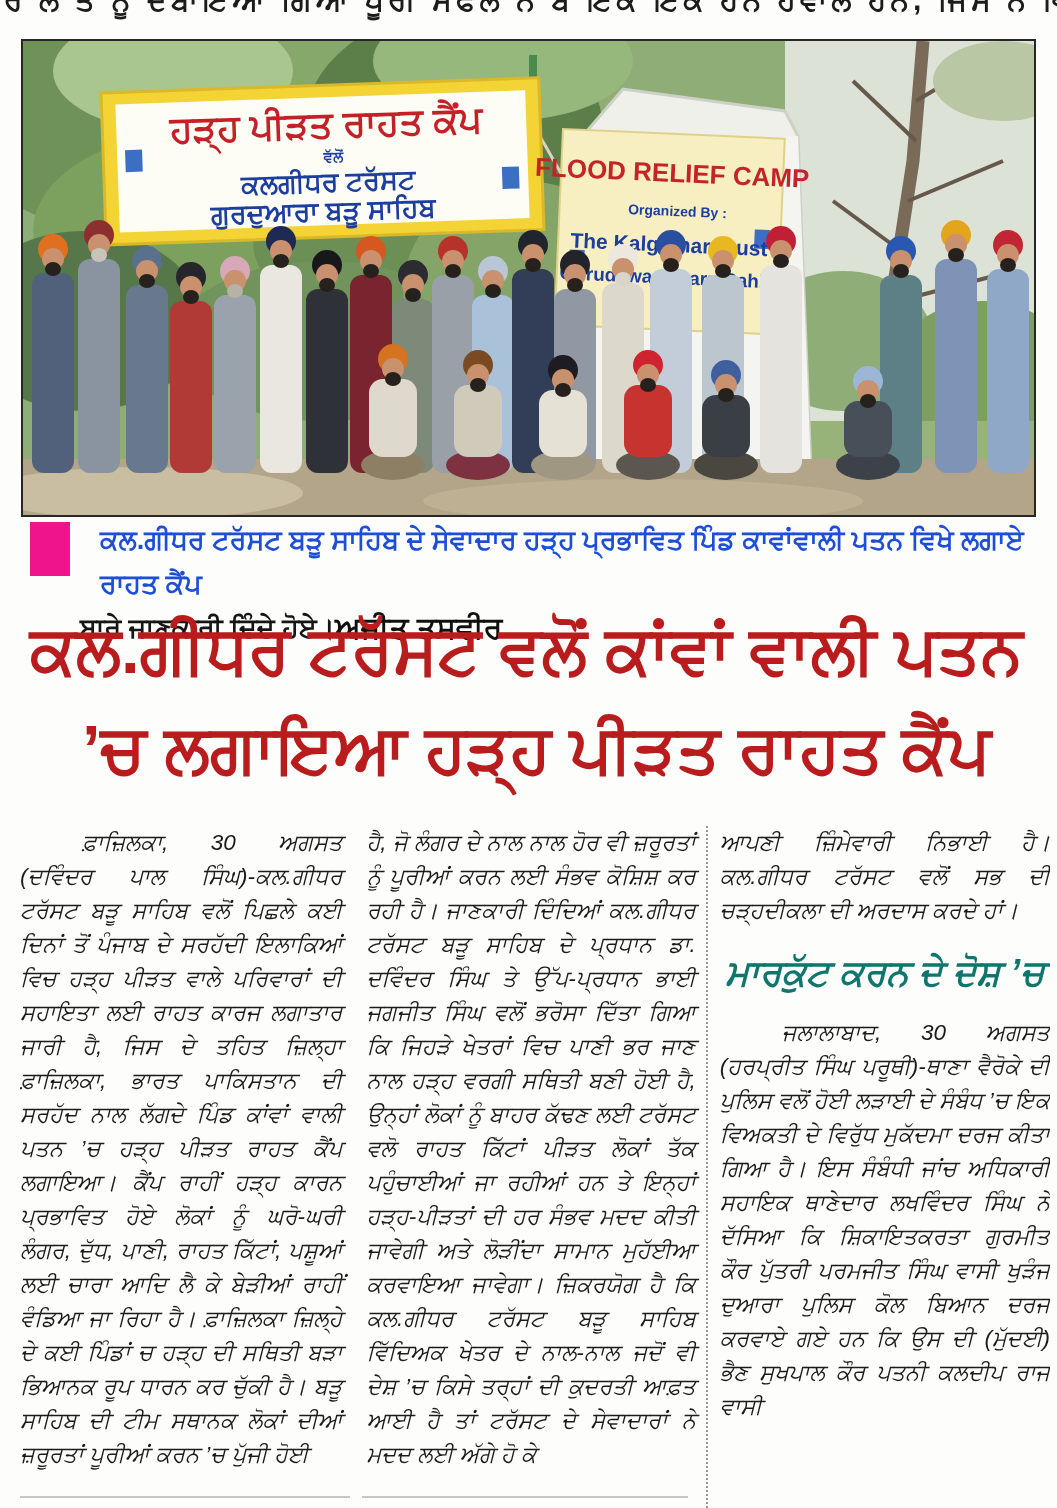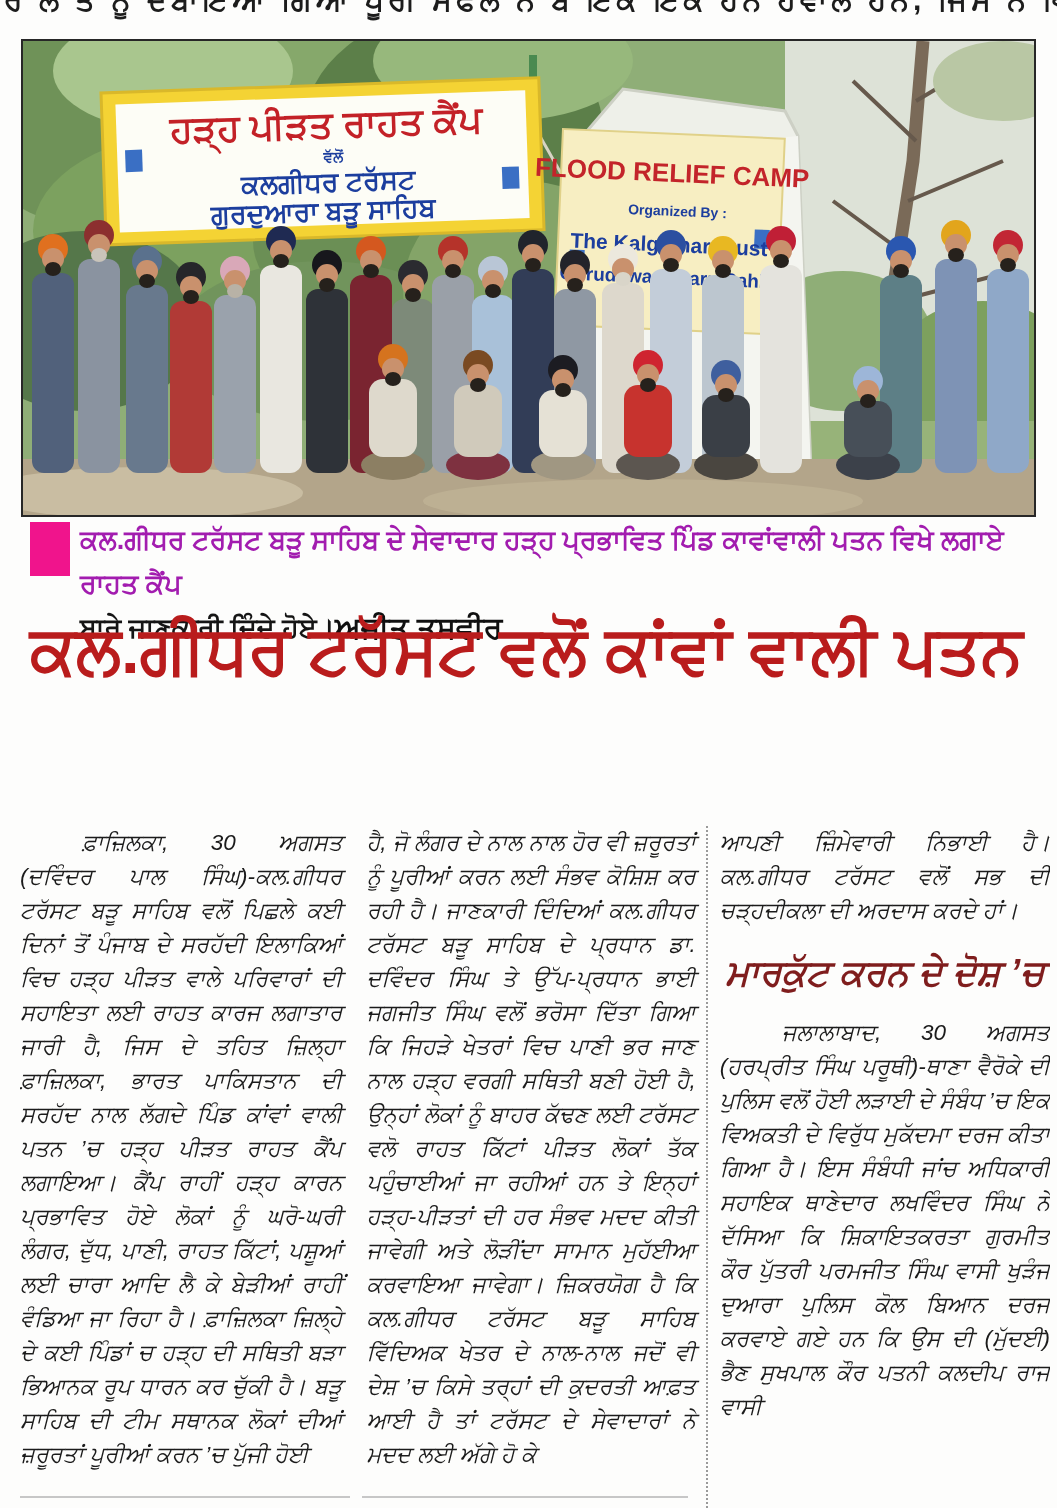--- a/index.html
+++ b/index.html
@@ -21,21 +21,21 @@
     position:absolute;left:21px;top:39px;width:1015px;height:478px;
     border:2px solid #272727;box-sizing:border-box;background:#9db98a;overflow:hidden;
   }
   .photo-frame svg{display:block;}
   
   .caption{position:absolute;left:28px;top:518px;width:1004px;}
   .caption-marker{
     position:absolute;left:2px;top:4px;width:40px;height:54px;
   }
   .caption-text{
-    margin:0 0 0 52px;font-size:27px;font-weight:bold;line-height:44px;color:#a21caf;
+    margin:0 0 0 72px;font-size:27px;font-weight:bold;line-height:44px;color:#1d4ed8;
   }
   .caption-row2{display:flex;justify-content:flex-start;margin-left:52px;}
   .caption-row2 .cap2{font-size:27px;font-weight:bold;line-height:44px;}
   .caption-credit{font-size:30px;font-weight:bold;line-height:44px;color:#101010;}
   
   .headline{position:absolute;left:30px;top:600px;width:1000px;}
   .headline .h1line{
     font-size:67px;font-weight:800;line-height:99px;color:#b91c1c;
     letter-spacing:0px;white-space:nowrap;
   }
@@ -46,21 +46,21 @@
     display:flex;overflow:hidden;font-style:italic;
   }
   .col{font-size:22.5px;line-height:34px;text-align:justify;color:#1b1b1b;}
   .col p{margin:0;}
   .col1{width:327px;}
   .col2{width:334px;margin-left:24px;}
   .col3{width:335px;margin-left:10px;border-left:2px dotted #9a9a9a;padding-left:12px;}
   .indent{text-indent:62px;}
   .subhead{
     font-size:36px;font-weight:800;line-height:62px;text-align:center;
-    color:#7f1d1d;margin:14px 0 12px 0;
+    color:#0f766e;margin:14px 0 12px 0;
   }
   .hairline{position:absolute;height:2px;background:#c7c7c7;top:1496px;}
   .hairline.hl1{left:20px;width:330px;}
   .hairline.hl2{left:362px;width:326px;}
 </style>
 </head>
 <body>
 
 <div class="page">
 
@@ -293,20 +293,21 @@
     <div class="caption-marker" style="background: rgb(240, 20, 140);"></div>
     <p class="caption-text">ਕਲ.ਗੀਧਰ ਟਰੱਸਟ ਬੜੂ ਸਾਹਿਬ ਦੇ ਸੇਵਾਦਾਰ ਹੜ੍ਹ ਪ੍ਰਭਾਵਿਤ ਪਿੰਡ ਕਾਵਾਂਵਾਲੀ ਪਤਨ ਵਿਖੇ ਲਗਾਏ ਰਾਹਤ ਕੈਂਪ</p>
     <div class="caption-row2">
       <span class="cap2">ਬਾਰੇ ਜਾਣਕਾਰੀ ਦਿੰਦੇ ਹੋਏ।</span>
       <span class="caption-credit">ਅਜੀਤ ਤਸਵੀਰ</span>
     </div>
   </div>
 
   <div class="headline">
     <div class="h1line">ਕਲ.ਗੀਧਰ ਟਰੱਸਟ ਵਲੋਂ ਕਾਂਵਾਂ ਵਾਲੀ ਪਤਨ</div>
+    <div class="h1line second">’ਚ ਲਗਾਇਆ ਹੜ੍ਹ ਪੀੜਤ ਰਾਹਤ ਕੈਂਪ</div>
   </div>
 
   <div class="columns">
     <div class="col col1">
       <p class="indent">ਫ਼ਾਜ਼ਿਲਕਾ, 30 ਅਗਸਤ (ਦਵਿੰਦਰ ਪਾਲ ਸਿੰਘ)-ਕਲ.ਗੀਧਰ ਟਰੱਸਟ ਬੜੂ ਸਾਹਿਬ ਵਲੋਂ ਪਿਛਲੇ ਕਈ ਦਿਨਾਂ ਤੋਂ ਪੰਜਾਬ ਦੇ ਸਰਹੱਦੀ ਇਲਾਕਿਆਂ ਵਿਚ ਹੜ੍ਹ ਪੀੜਤ ਵਾਲੇ ਪਰਿਵਾਰਾਂ ਦੀ ਸਹਾਇਤਾ ਲਈ ਰਾਹਤ ਕਾਰਜ ਲਗਾਤਾਰ ਜਾਰੀ ਹੈ, ਜਿਸ ਦੇ ਤਹਿਤ ਜ਼ਿਲ੍ਹਾ ਫ਼ਾਜ਼ਿਲਕਾ, ਭਾਰਤ ਪਾਕਿਸਤਾਨ ਦੀ ਸਰਹੱਦ ਨਾਲ ਲੱਗਦੇ ਪਿੰਡ ਕਾਂਵਾਂ ਵਾਲੀ ਪਤਨ ’ਚ ਹੜ੍ਹ ਪੀੜਤ ਰਾਹਤ ਕੈਂਪ ਲਗਾਇਆ। ਕੈਂਪ ਰਾਹੀਂ ਹੜ੍ਹ ਕਾਰਨ ਪ੍ਰਭਾਵਿਤ ਹੋਏ ਲੋਕਾਂ ਨੂੰ ਘਰੋ-ਘਰੀ ਲੰਗਰ, ਦੁੱਧ, ਪਾਣੀ, ਰਾਹਤ ਕਿੱਟਾਂ, ਪਸ਼ੂਆਂ ਲਈ ਚਾਰਾ ਆਦਿ ਲੈ ਕੇ ਬੇੜੀਆਂ ਰਾਹੀਂ ਵੰਡਿਆ ਜਾ ਰਿਹਾ ਹੈ। ਫ਼ਾਜ਼ਿਲਕਾ ਜ਼ਿਲ੍ਹੇ ਦੇ ਕਈ ਪਿੰਡਾਂ ਚ ਹੜ੍ਹ ਦੀ ਸਥਿਤੀ ਬੜਾ ਭਿਆਨਕ ਰੂਪ ਧਾਰਨ ਕਰ ਚੁੱਕੀ ਹੈ। ਬੜੂ ਸਾਹਿਬ ਦੀ ਟੀਮ ਸਥਾਨਕ ਲੋਕਾਂ ਦੀਆਂ ਜ਼ਰੂਰਤਾਂ ਪੂਰੀਆਂ ਕਰਨ ’ਚ ਪੁੱਜੀ ਹੋਈ</p>
     </div>
     <div class="col col2">
       <p>ਹੈ, ਜੋ ਲੰਗਰ ਦੇ ਨਾਲ ਨਾਲ ਹੋਰ ਵੀ ਜ਼ਰੂਰਤਾਂ ਨੂੰ ਪੂਰੀਆਂ ਕਰਨ ਲਈ ਸੰਭਵ ਕੋਸ਼ਿਸ਼ ਕਰ ਰਹੀ ਹੈ। ਜਾਣਕਾਰੀ ਦਿੰਦਿਆਂ ਕਲ.ਗੀਧਰ ਟਰੱਸਟ ਬੜੂ ਸਾਹਿਬ ਦੇ ਪ੍ਰਧਾਨ ਡਾ. ਦਵਿੰਦਰ ਸਿੰਘ ਤੇ ਉੱਪ-ਪ੍ਰਧਾਨ ਭਾਈ ਜਗਜੀਤ ਸਿੰਘ ਵਲੋਂ ਭਰੋਸਾ ਦਿੱਤਾ ਗਿਆ ਕਿ ਜਿਹੜੇ ਖੇਤਰਾਂ ਵਿਚ ਪਾਣੀ ਭਰ ਜਾਣ ਨਾਲ ਹੜ੍ਹ ਵਰਗੀ ਸਥਿਤੀ ਬਣੀ ਹੋਈ ਹੈ, ਉਨ੍ਹਾਂ ਲੋਕਾਂ ਨੂੰ ਬਾਹਰ ਕੱਢਣ ਲਈ ਟਰੱਸਟ ਵਲੋ ਰਾਹਤ ਕਿੱਟਾਂ ਪੀੜਤ ਲੋਕਾਂ ਤੱਕ ਪਹੁੰਚਾਈਆਂ ਜਾ ਰਹੀਆਂ ਹਨ ਤੇ ਇਨ੍ਹਾਂ ਹੜ੍ਹ-ਪੀੜਤਾਂ ਦੀ ਹਰ ਸੰਭਵ ਮਦਦ ਕੀਤੀ ਜਾਵੇਗੀ ਅਤੇ ਲੋੜੀਂਦਾ ਸਾਮਾਨ ਮੁਹੱਈਆ ਕਰਵਾਇਆ ਜਾਵੇਗਾ। ਜ਼ਿਕਰਯੋਗ ਹੈ ਕਿ ਕਲ.ਗੀਧਰ ਟਰੱਸਟ ਬੜੂ ਸਾਹਿਬ ਵਿੱਦਿਅਕ ਖੇਤਰ ਦੇ ਨਾਲ-ਨਾਲ ਜਦੋਂ ਵੀ ਦੇਸ਼ ’ਚ ਕਿਸੇ ਤਰ੍ਹਾਂ ਦੀ ਕੁਦਰਤੀ ਆਫ਼ਤ ਆਈ ਹੈ ਤਾਂ ਟਰੱਸਟ ਦੇ ਸੇਵਾਦਾਰਾਂ ਨੇ ਮਦਦ ਲਈ ਅੱਗੇ ਹੋ ਕੇ</p>
     </div>
     <div class="col col3">

